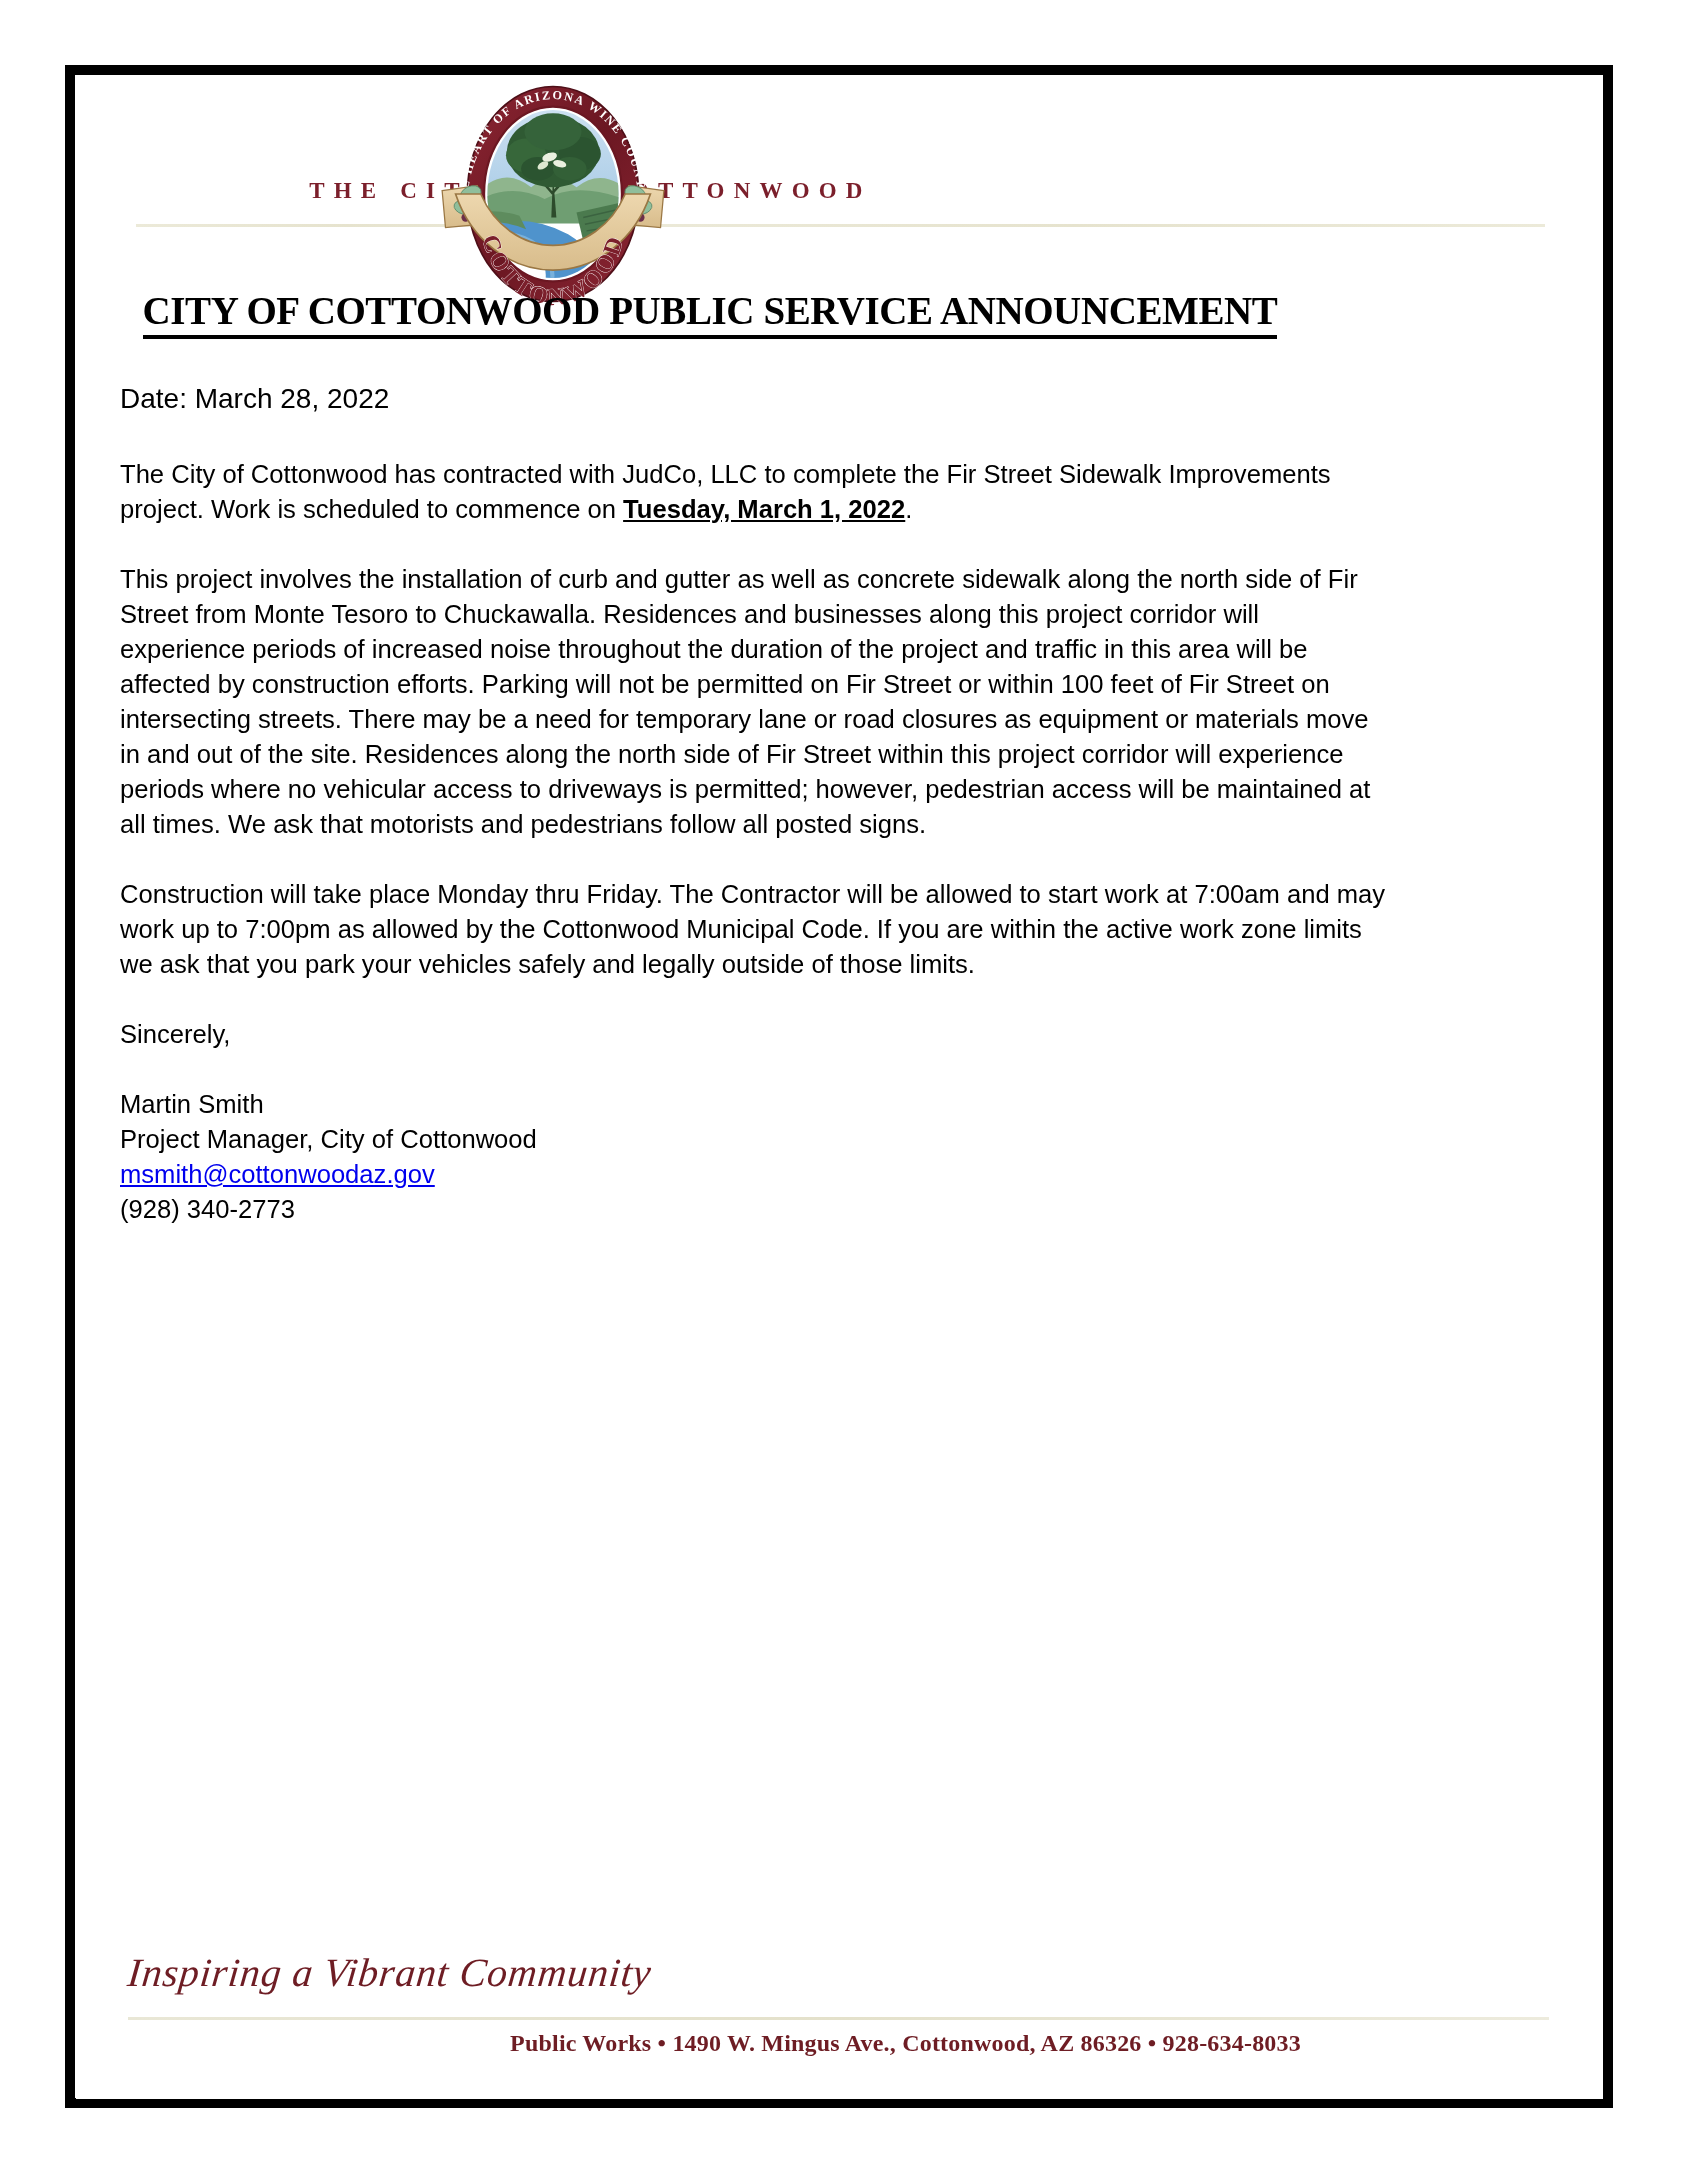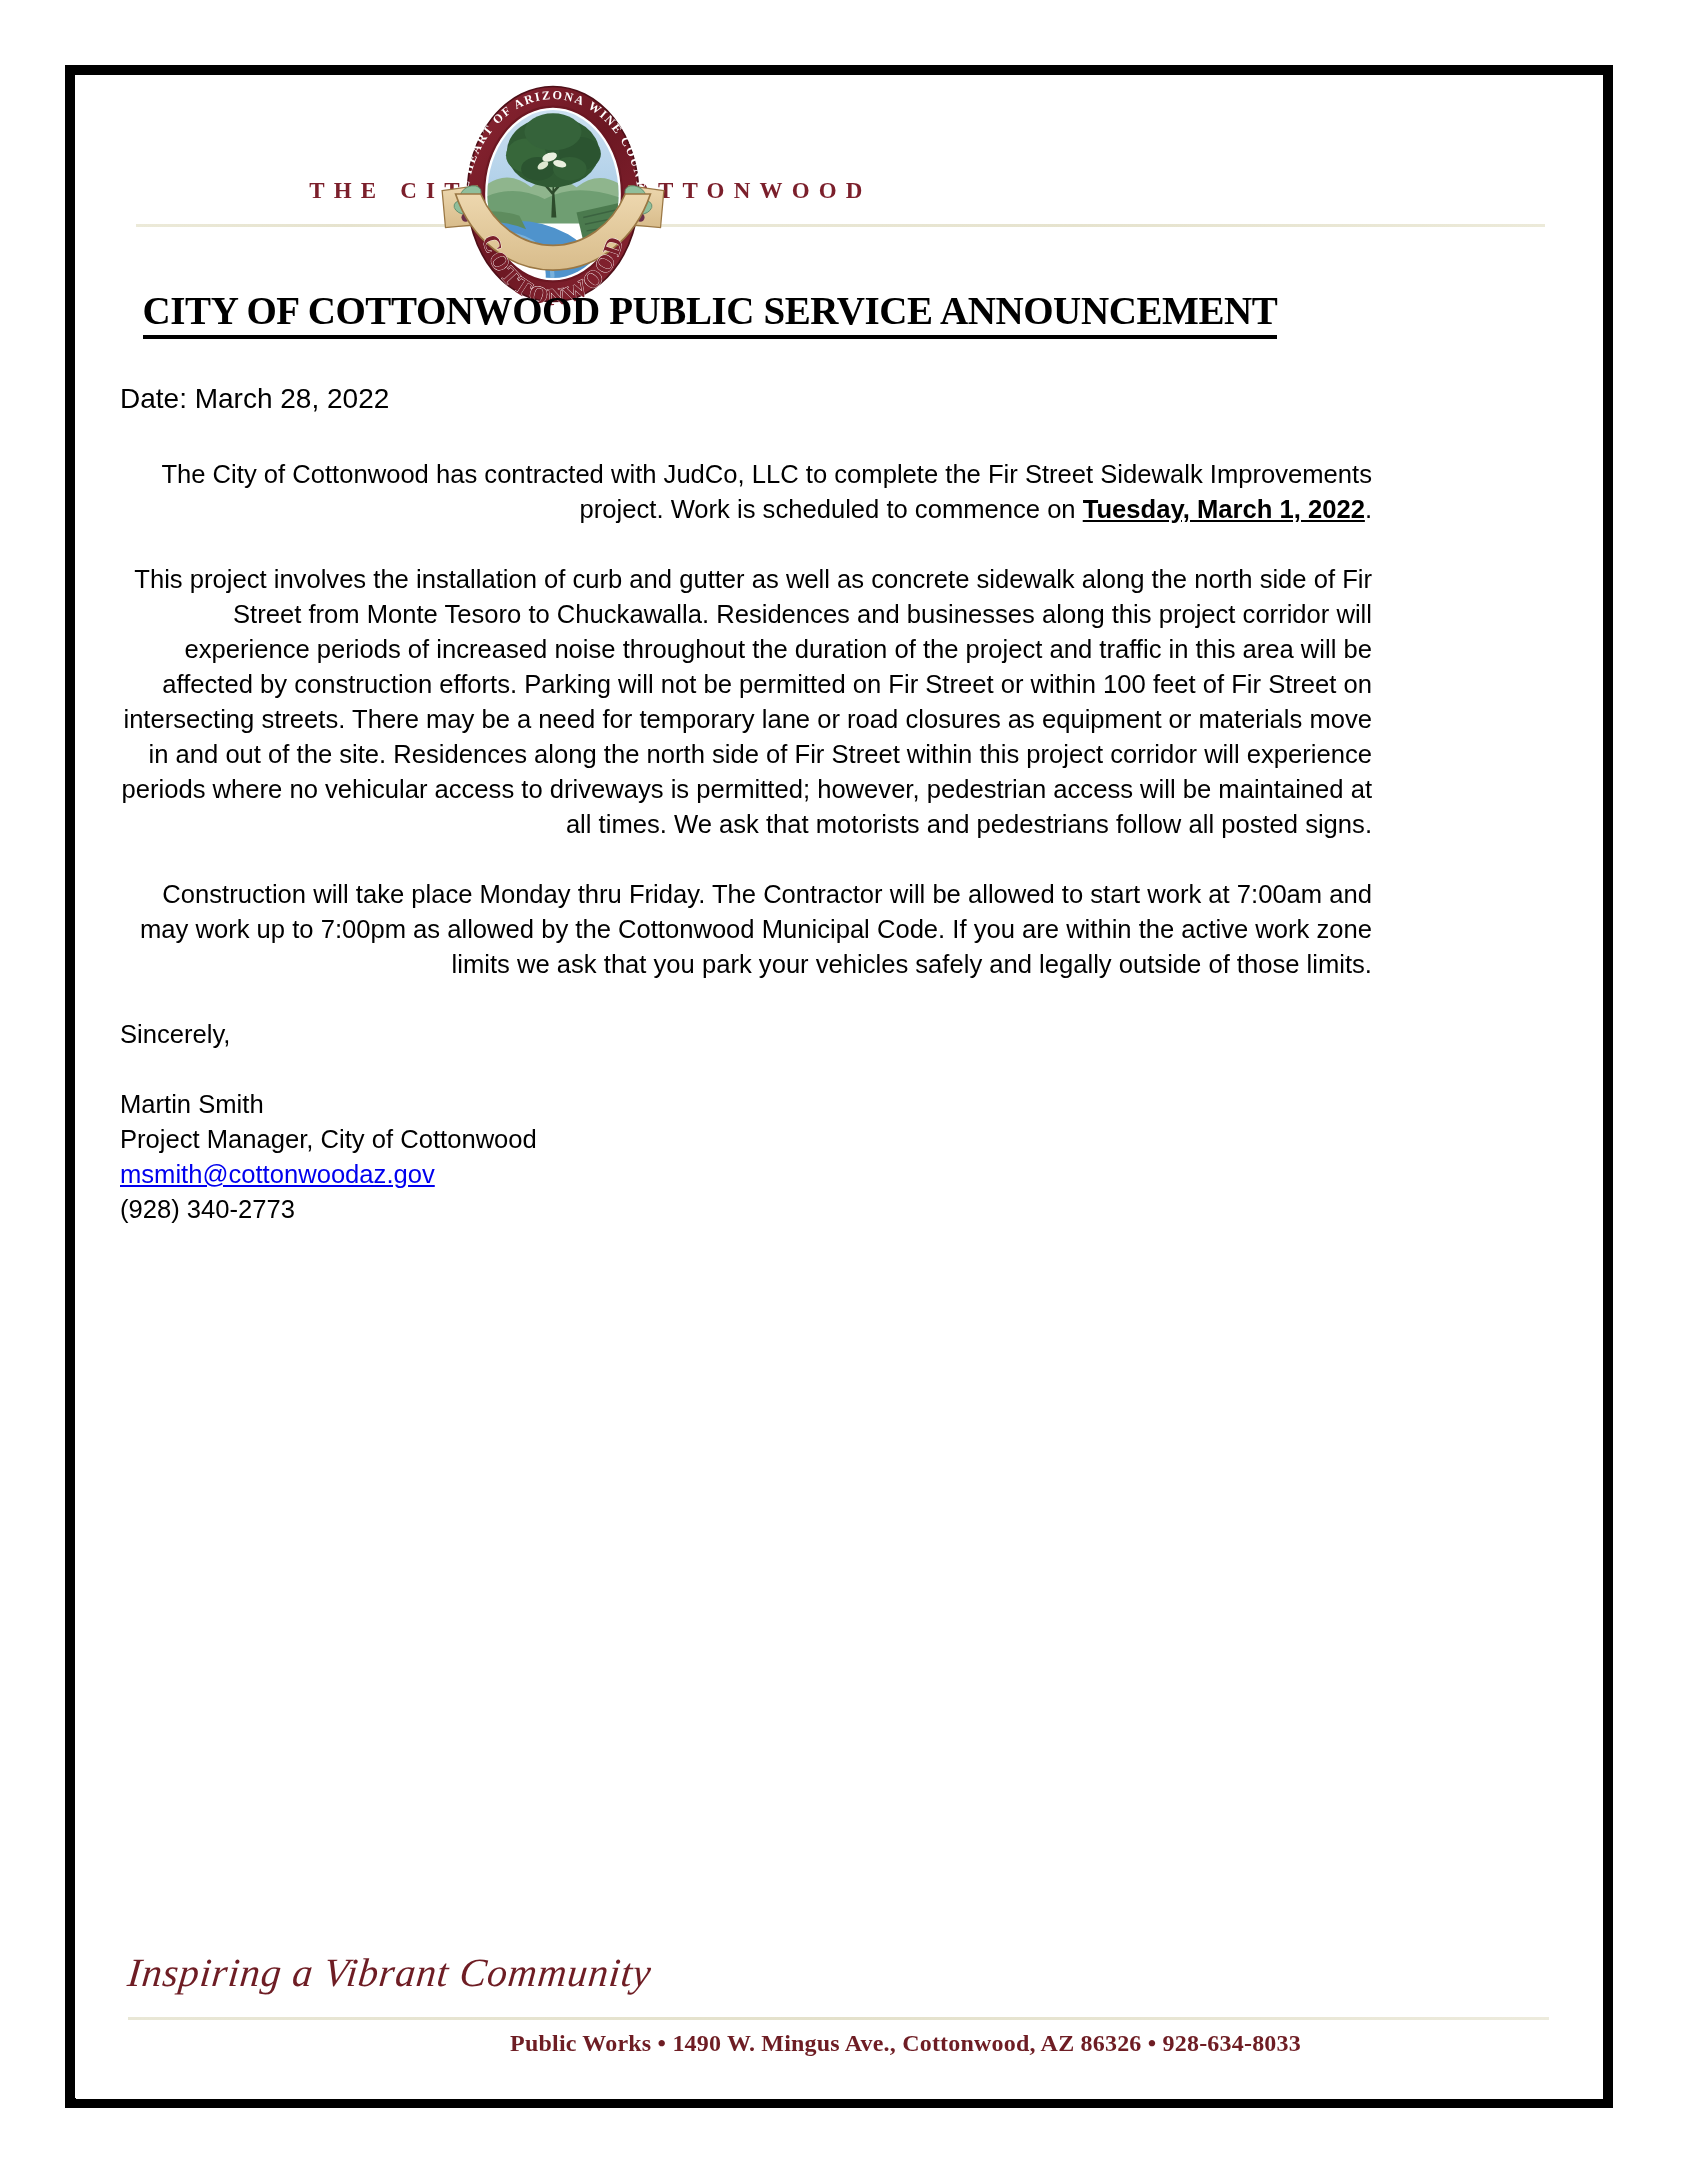--- a/index.html
+++ b/index.html
@@ -124,22 +124,22 @@
   .date-line {
     font-size: 28px;
     line-height: 37px;
     margin: 0 0 40px 0;
     white-space: nowrap;
   }
   .date-line .lbl {
     font-weight: 400;
   }
   p.para {
-    margin: 0 16px 35px 0;
-    text-align: right;
+    margin: 0 0 35px 0;
+    text-align: left;
   }
   .b-ul {
     font-weight: 700;
     text-decoration: underline;
   }
   .sig-block {
     margin: 0;
   }
   .sig-line {
     margin: 0;

